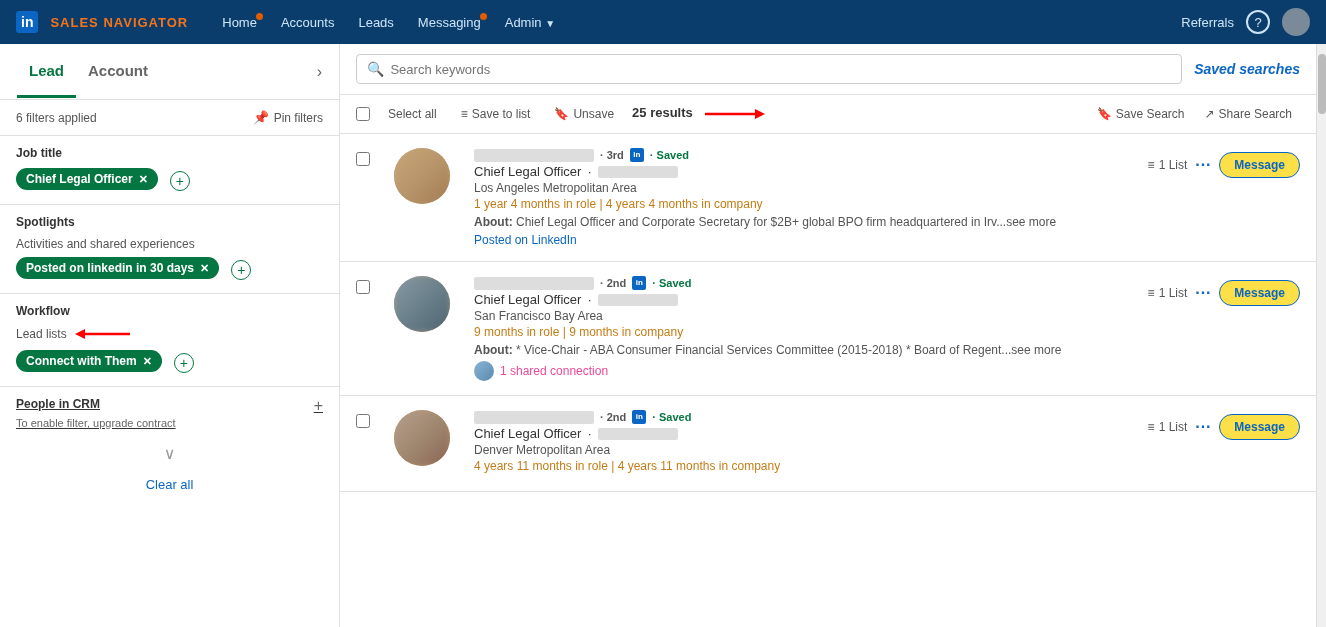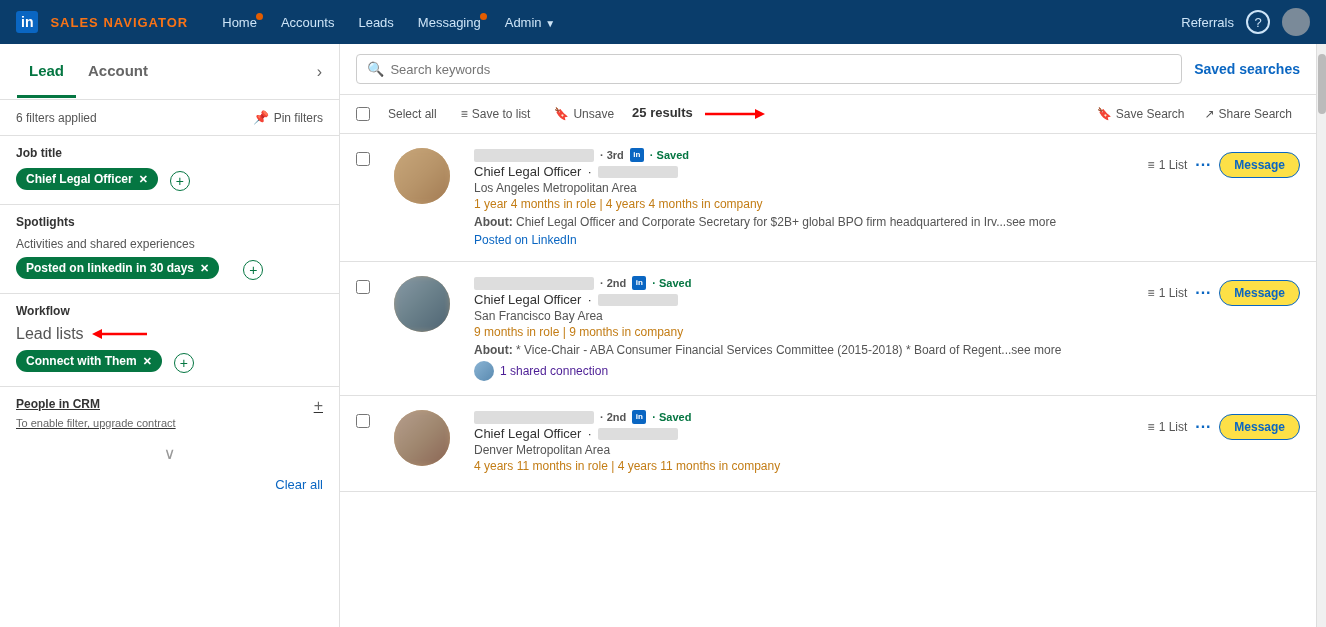--- a/index.html
+++ b/index.html
@@ -170,34 +170,34 @@
       font-size: 12px;
       font-weight: 600;
       color: #333;
       margin-bottom: 6px;
     }
     .lead-lists-row {
       display: flex;
       align-items: center;
       margin-bottom: 6px;
     }
-    .lead-lists-label { font-size: 16px; color: #555; }
+    .lead-lists-label { font-size: 12px; color: #555; }
 
     .crm-section {
       padding: 10px 16px;
       text-decoration: underline;
     }
     .crm-title { font-size: 12px; font-weight: 600; color: #333; margin-bottom: 4px; }
     .crm-row { display: flex; align-items: center; justify-content: space-between; }
     .crm-upgrade { font-size: 11px; color: #666; }
     .crm-add { font-size: 16px; color: #666; cursor: pointer; }
 
     .clear-all {
       padding: 10px 16px;
-      text-align: right;
+      text-align: center;
     }
     .clear-all-link { color: #0a66c2; font-size: 13px; cursor: pointer; text-decoration: none; }
 
     
     .scroll-arrow {
       text-align: center;
       color: #999;
       font-size: 16px;
       padding: 4px 0;
       cursor: pointer;
@@ -235,20 +235,21 @@
       font-size: 13px;
       color: #555;
       width: 100%;
     }
     .saved-searches-link {
       color: #0a66c2;
       font-size: 14px;
       font-weight: 600;
       cursor: pointer;
       white-space: nowrap;
+      font-style: italic;
     }
 
     
     .actions-bar {
       display: flex;
       align-items: center;
       padding: 8px 16px;
       border-bottom: 1px solid #e0e0e0;
       gap: 12px;
     }
@@ -329,21 +330,21 @@
     .result-company-blur {
       display: inline-block; width: 80px; height: 12px;
       background: #ddd; border-radius: 2px; vertical-align: middle;
     }
     .result-location { font-size: 12px; color: #555; margin-bottom: 2px; }
     .result-tenure { font-size: 12px; color: #c37d16; margin-bottom: 4px; }
     .result-about { font-size: 12px; color: #555; margin-bottom: 4px; }
     .result-posted { font-size: 12px; color: #0a66c2; cursor: pointer; }
     .shared-connection {
       display: flex; align-items: center; gap: 6px;
-      font-size: 12px; color: #4c1d95; cursor: pointer; margin-top: 4px;
+      font-size: 12px; color: #ec4899; cursor: pointer; margin-top: 4px;
     }
     .shared-avatar {
       width: 20px; height: 20px; border-radius: 50%;
       background: linear-gradient(135deg, #8ab4d4, #5a8ab0);
     }
 
     .result-actions {
       display: flex; align-items: center; gap: 8px; flex-shrink: 0; margin-top: 4px;
     }
     .list-count {
@@ -433,21 +434,21 @@
           <span>Chief Legal Officer</span>
           <span class="tag-x">✕</span>
         </span>
         <span class="add-filter">+</span>
       </div>
     </div>
 
     <div class="filter-section">
       <div class="filter-section-title">Spotlights</div>
       <div class="crm-upgrade" style="font-size:12px; color:#555; margin-bottom:6px;">Activities and shared experiences</div>
-      <div style="display:flex; align-items:center; flex-wrap:wrap; gap:16px;">
+      <div style="display:flex; align-items:center; flex-wrap:wrap; gap:4px;">
         <span class="filter-tag">
           <span>Posted on linkedin in 30 days</span>
           <span class="tag-x">✕</span>
         </span>
         <span class="add-filter">+</span>
       </div>
     </div>
 
     <div class="workflow-section">
       <div class="workflow-title">Workflow</div>

